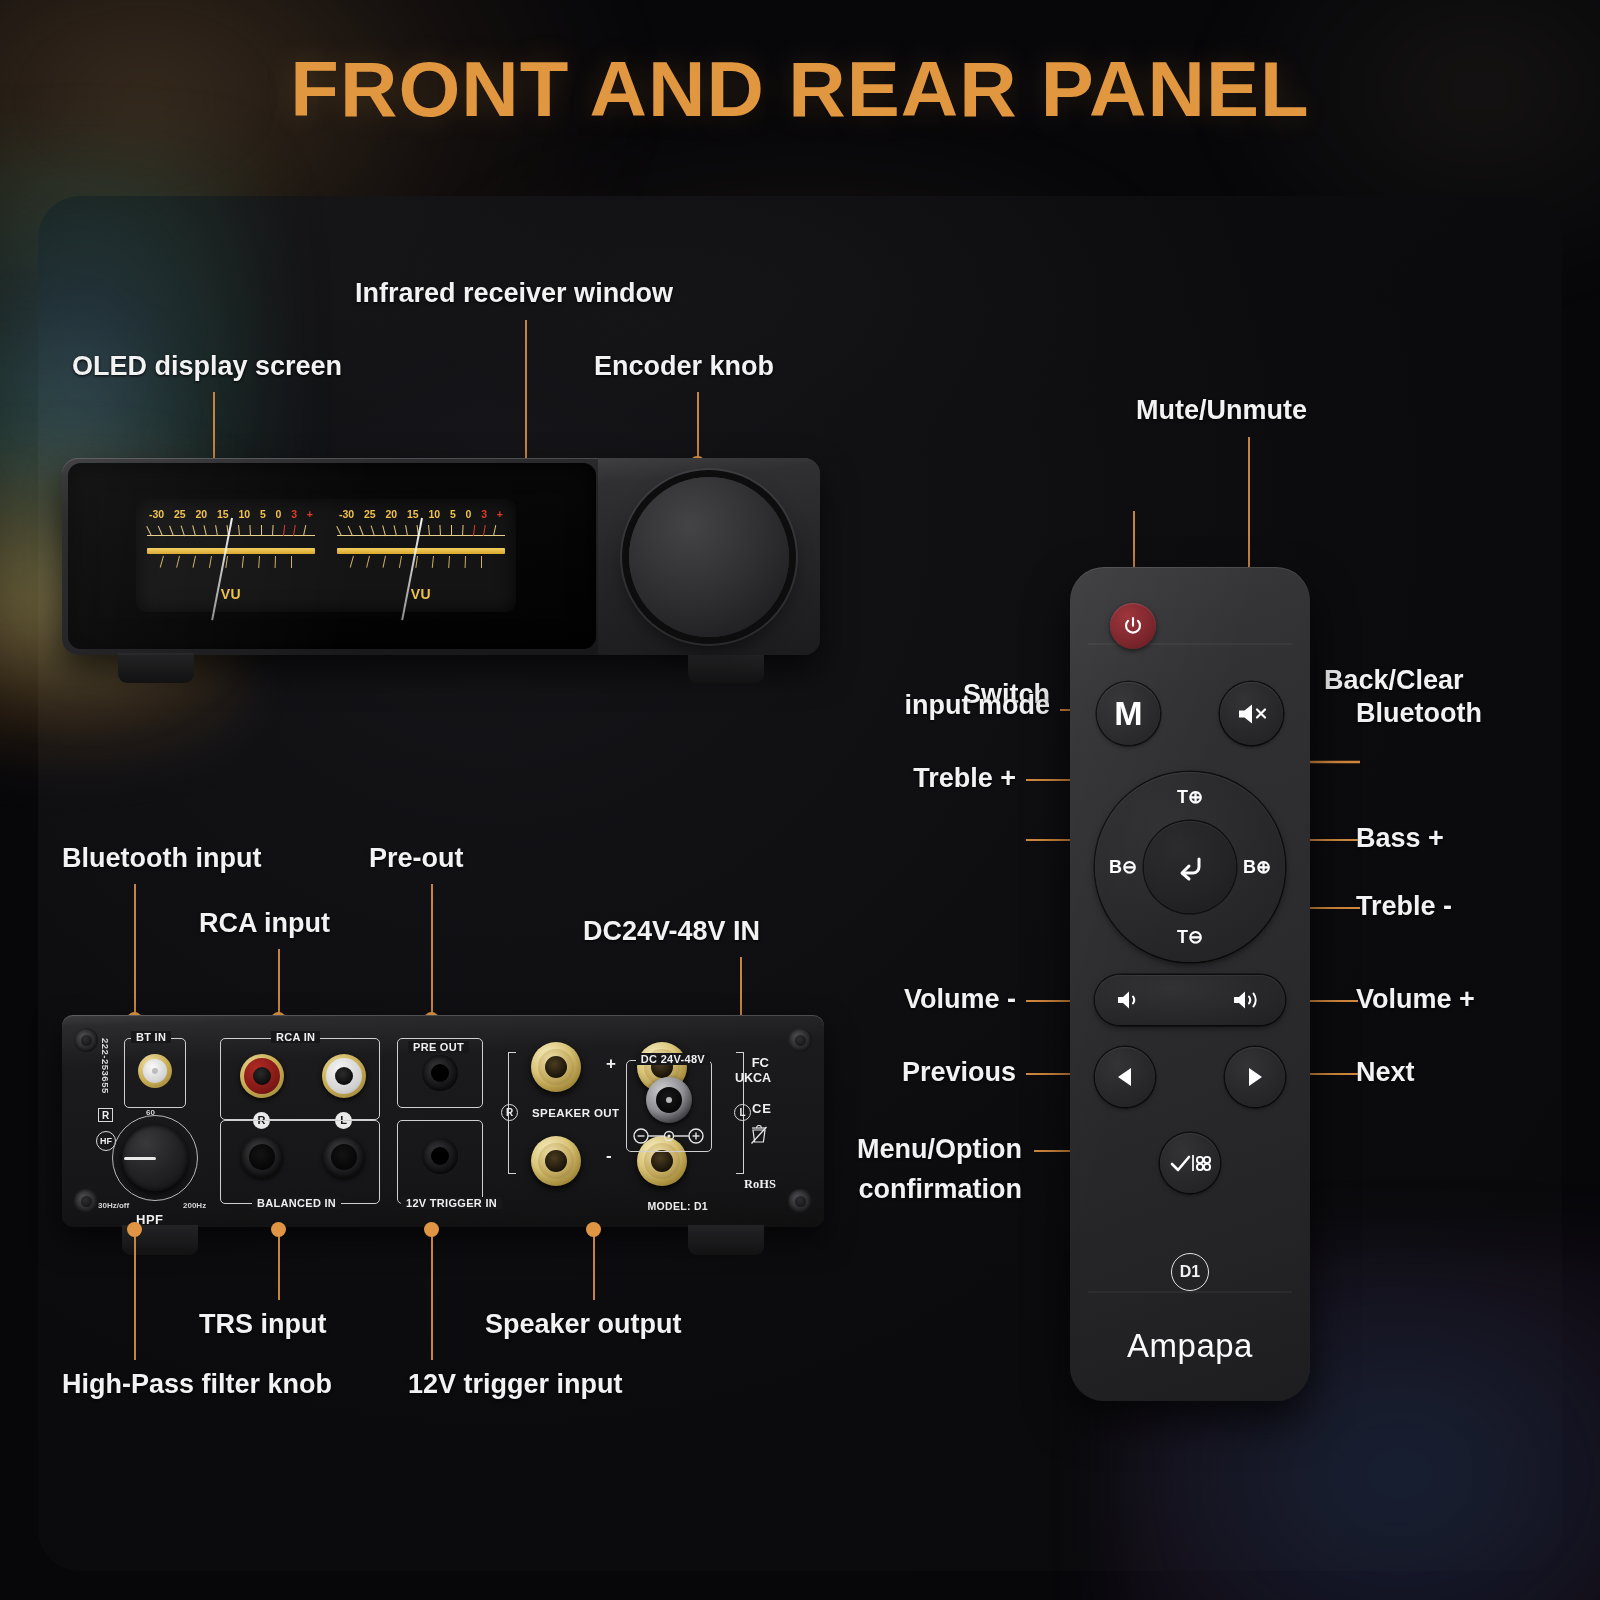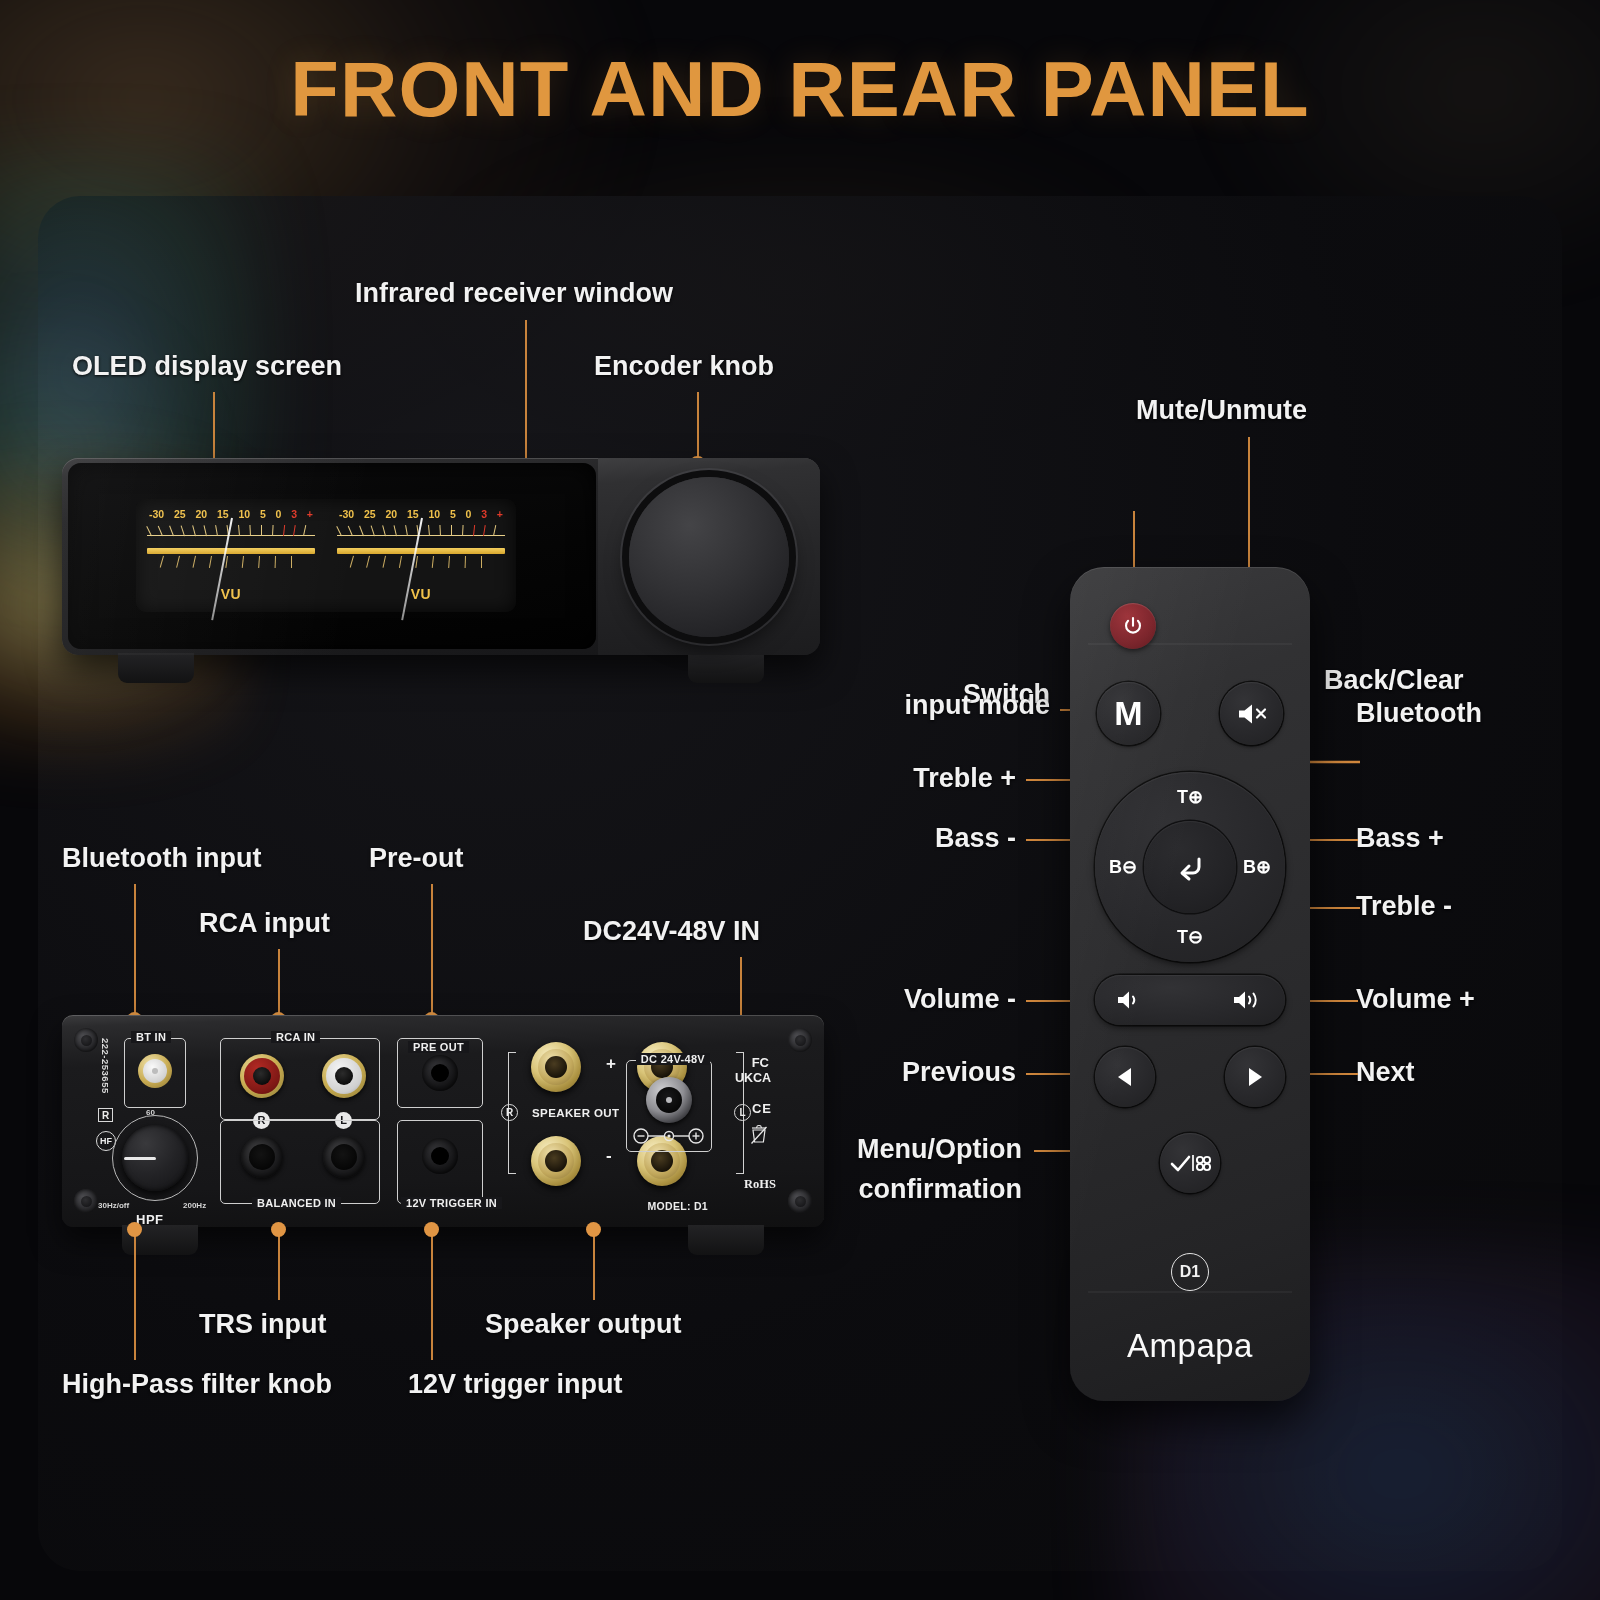--- a/index.html
+++ b/index.html
@@ -612,21 +612,20 @@
     <svg width="160" height="120" viewBox="0 0 160 120">
       <polyline points="12,110 54,62 160,62" fill="none" stroke="#d2883d" stroke-width="2.4"></polyline>
     </svg>
   </div>
   <div class="dot sm" style="left:1204px; top:802px;"></div>
 
   <div class="lbl r" style="left:672px; top:762px; width:344px;">Treble +</div>
   <div class="lead-h" style="left:1026px; top:779px; width:134px;"></div>
   <div class="dot sm" style="left:1148px; top:772px;"></div>
 
-  <div class="lbl r" style="left:672px; top:822px; width:344px;">Bass -</div>
   <div class="lead-h" style="left:1026px; top:839px; width:62px;"></div>
   <div class="dot sm" style="left:1080px; top:832px;"></div>
 
   <div class="lbl" style="left:1356px; top:822px;">Bass +</div>
   <div class="lead-h" style="left:1292px; top:839px; width:66px;"></div>
   <div class="dot sm" style="left:1286px; top:832px;"></div>
 
   <div class="lbl" style="left:1356px; top:890px;">Treble -</div>
   <div class="lead-h" style="left:1212px; top:907px; width:148px;"></div>
   <div class="dot sm" style="left:1206px; top:900px;"></div>

